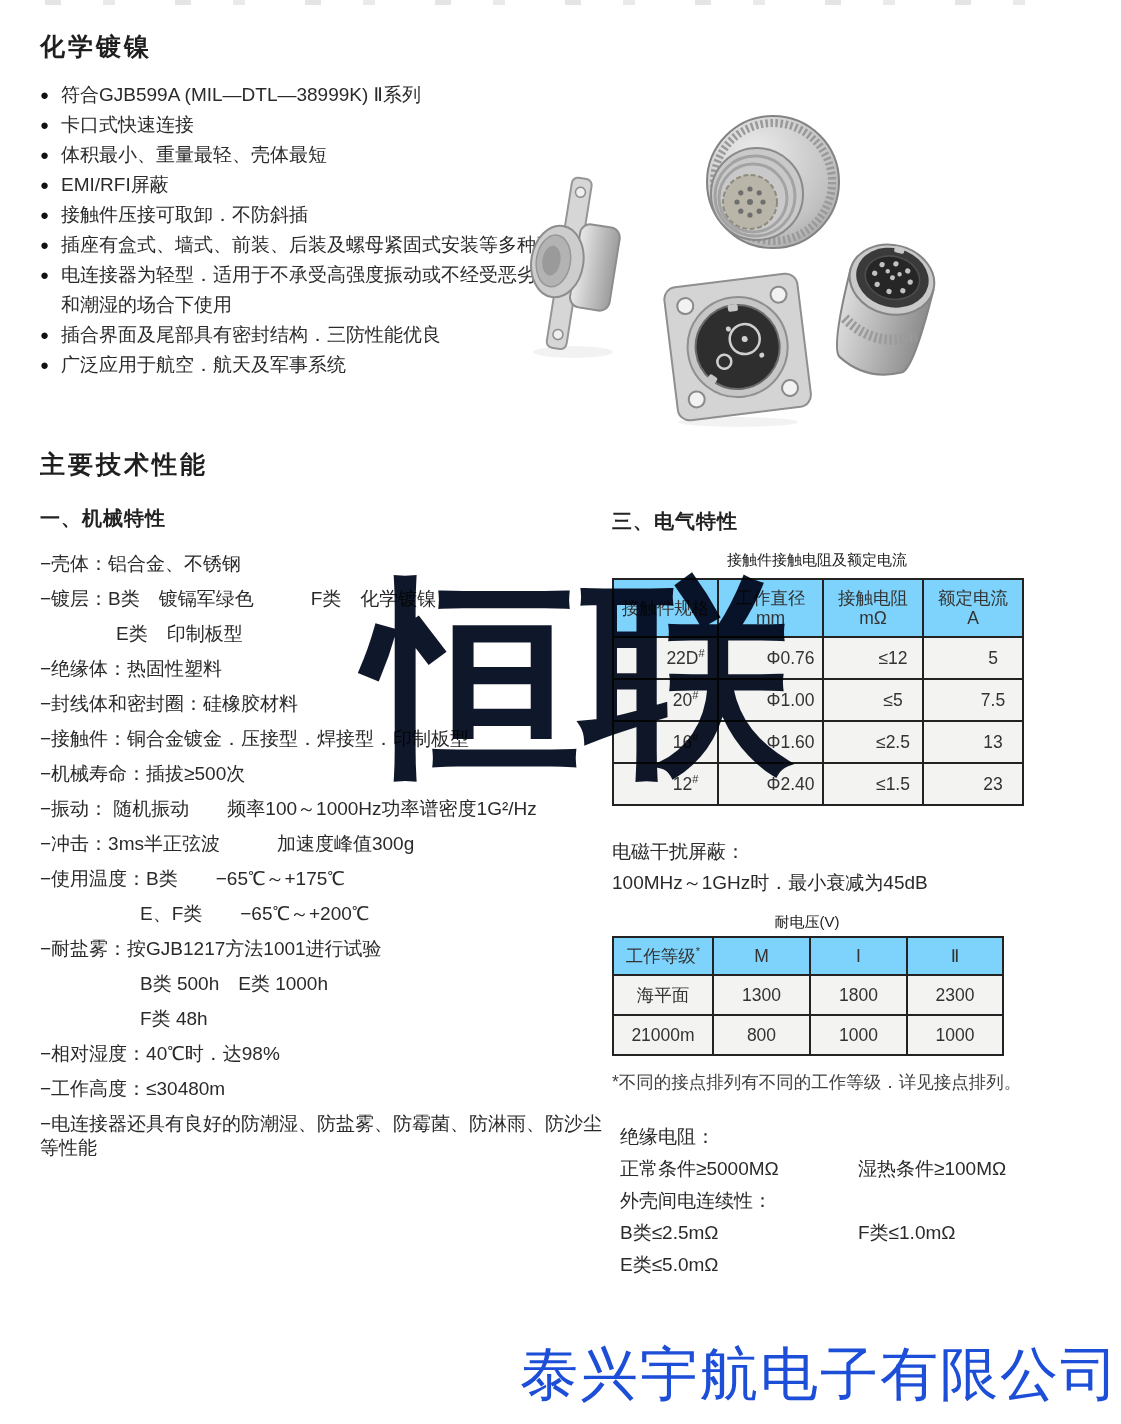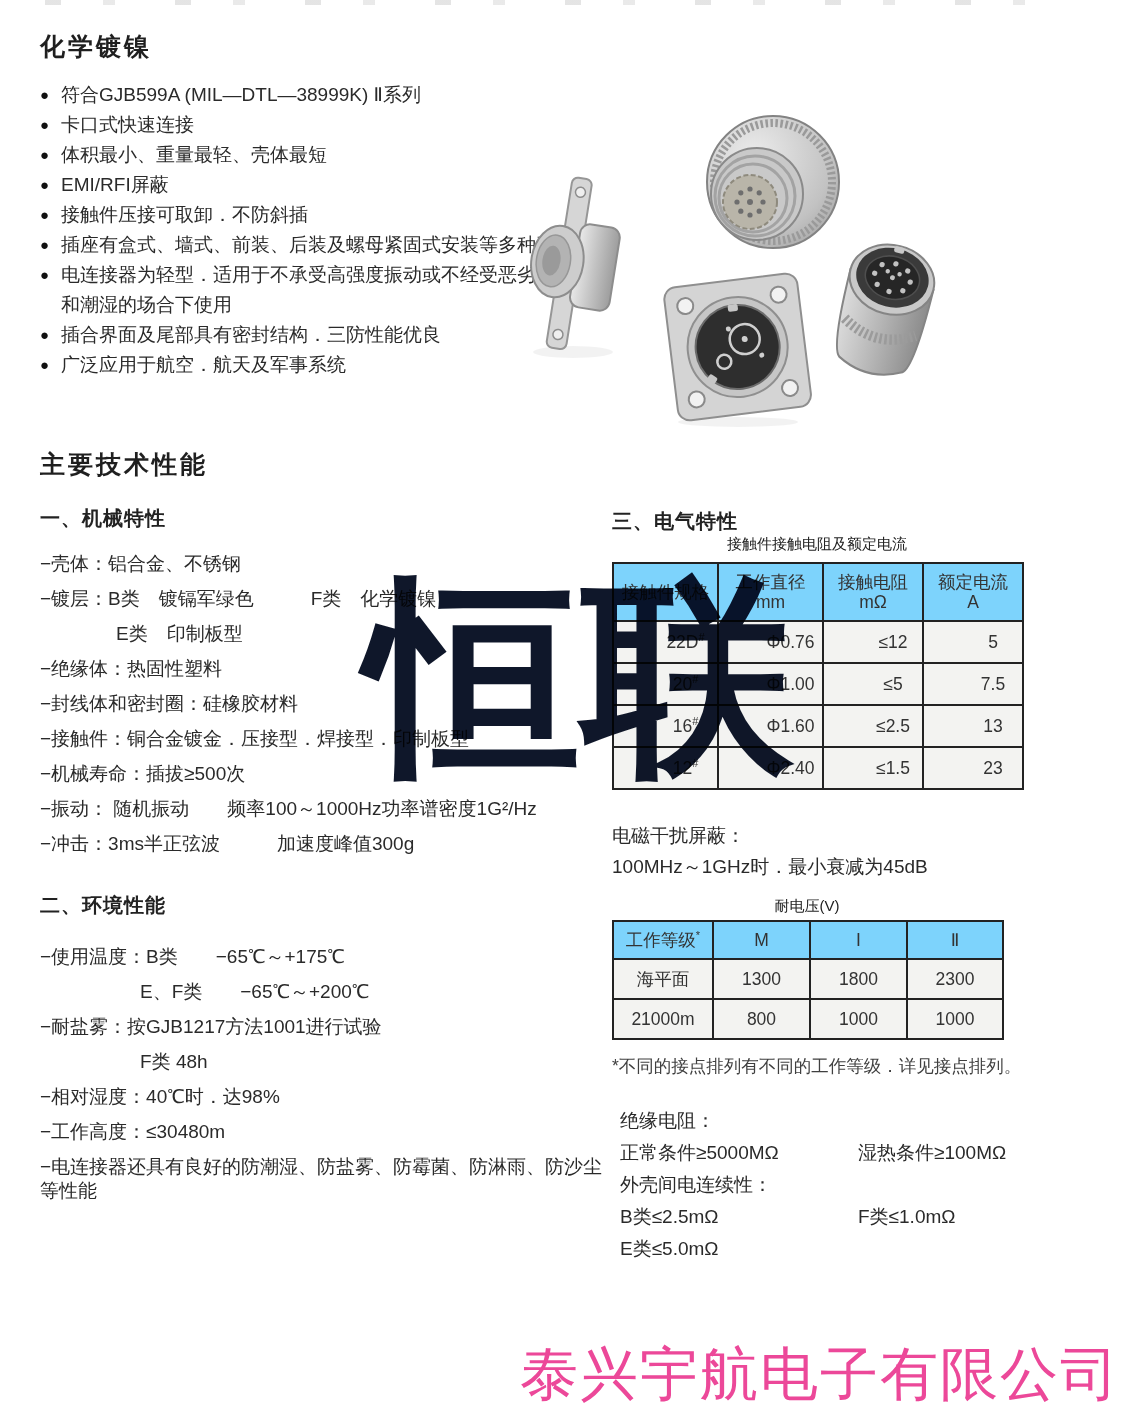--- a/index.html
+++ b/index.html
@@ -23,21 +23,21 @@
   .photos { position:absolute; left:498px; top:95px; width:624px; height:340px; }
   .photos .ph { position:absolute; }
   #ph1 { left:25px;  top:75px;  width:100px; height:190px; }
   #ph2 { left:175px; top:15px;  width:175px; height:165px; }
   #ph3 { left:155px; top:175px; width:170px; height:160px; }
   #ph4 { left:330px; top:112px; width:122px; height:170px; }
 
   .col-left  { position:absolute; left:40px;  top:505px; width:566px; }
   .col-right { position:absolute; left:612px; top:508px; width:412px; }
   .col-left h2, .col-right h2 { margin:0 0 20px; font-size:20px; font-weight:600; letter-spacing:1px; color:#222; }
-  .col-right h2 { margin-bottom:0; }
+  .col-right h2 { margin-bottom:16px; }
   .col-left p.line { margin:0 0 11px; font-size:19px; line-height:24px; white-space:pre-wrap; }
   .ind-75  { padding-left:76px; }
   .ind-100 { padding-left:100px; }
   .env-heading { margin-top:36px !important; margin-bottom:26px !important; }
 
   .tbl-title { text-align:center; font-size:15px; margin:0 0 8px; color:#222; }
   .tbl-title2 { margin-top:18px; margin-bottom:4px; width:390px; }
   table.spec { border-collapse:collapse; table-layout:fixed; }
   table.spec th, table.spec td {
     border:2px solid #222; text-align:center; vertical-align:middle;
@@ -62,21 +62,21 @@
   .pair { display:flex; }
   .pair .p-left { width:238px; flex:0 0 238px; }
 
   .wm-center {
     position:absolute; left:368px; top:566px; font-size:212px; line-height:1.05;
     color:#0f172a; mix-blend-mode:multiply; pointer-events:none; z-index:50;
     font-weight:600; letter-spacing:2px; white-space:nowrap;
   }
   .wm-footer {
     position:absolute; left:520px; top:1336px; font-size:58px; letter-spacing:2px;
-    font-family:"Liberation Serif", serif; color:#ec4899; mix-blend-mode:multiply;
+    font-family:"Liberation Serif", serif; color:#1d4ed8; mix-blend-mode:multiply;
     pointer-events:none; z-index:50; white-space:nowrap;
   }
 </style>
 </head>
 <body>
 
 <div class="page">
 
   <div class="top-cut"></div>
 
@@ -198,24 +198,24 @@
     <p class="line">−壳体：铝合金、不锈钢</p>
     <p class="line">−镀层：B类　镀镉军绿色　　　F类　化学镀镍</p>
     <p class="line ind-75">E类　印制板型</p>
     <p class="line">−绝缘体：热固性塑料</p>
     <p class="line">−封线体和密封圈：硅橡胶材料</p>
     <p class="line">−接触件：铜合金镀金．压接型．焊接型．印制板型</p>
     <p class="line">−机械寿命：插拔≥500次</p>
     <p class="line">−振动： 随机振动　　频率100～1000Hz功率谱密度1G²/Hz</p>
     <p class="line">−冲击：3ms半正弦波　　　加速度峰值300g</p>
 
-    <h2 class="env-heading">二、环境性能</h2>
     <p class="line">−使用温度：B类　　−65℃～+175℃</p>
     <p class="line ind-100">E、F类　　−65℃～+200℃</p>
     <p class="line">−耐盐雾：按GJB1217方法1001进行试验</p>
+    <p class="line ind-100">B类 500h　E类 1000h</p>
     <p class="line ind-100">F类 48h</p>
     <p class="line">−相对湿度：40℃时．达98%</p>
     <p class="line">−工作高度：≤30480m</p>
     <p class="line">−电连接器还具有良好的防潮湿、防盐雾、防霉菌、防淋雨、防沙尘等性能</p>
   </div>
 
   <div class="col-right">
     <h2>三、电气特性</h2>
 
     <div class="tbl-title" style="width:410px">接触件接触电阻及额定电流</div>

